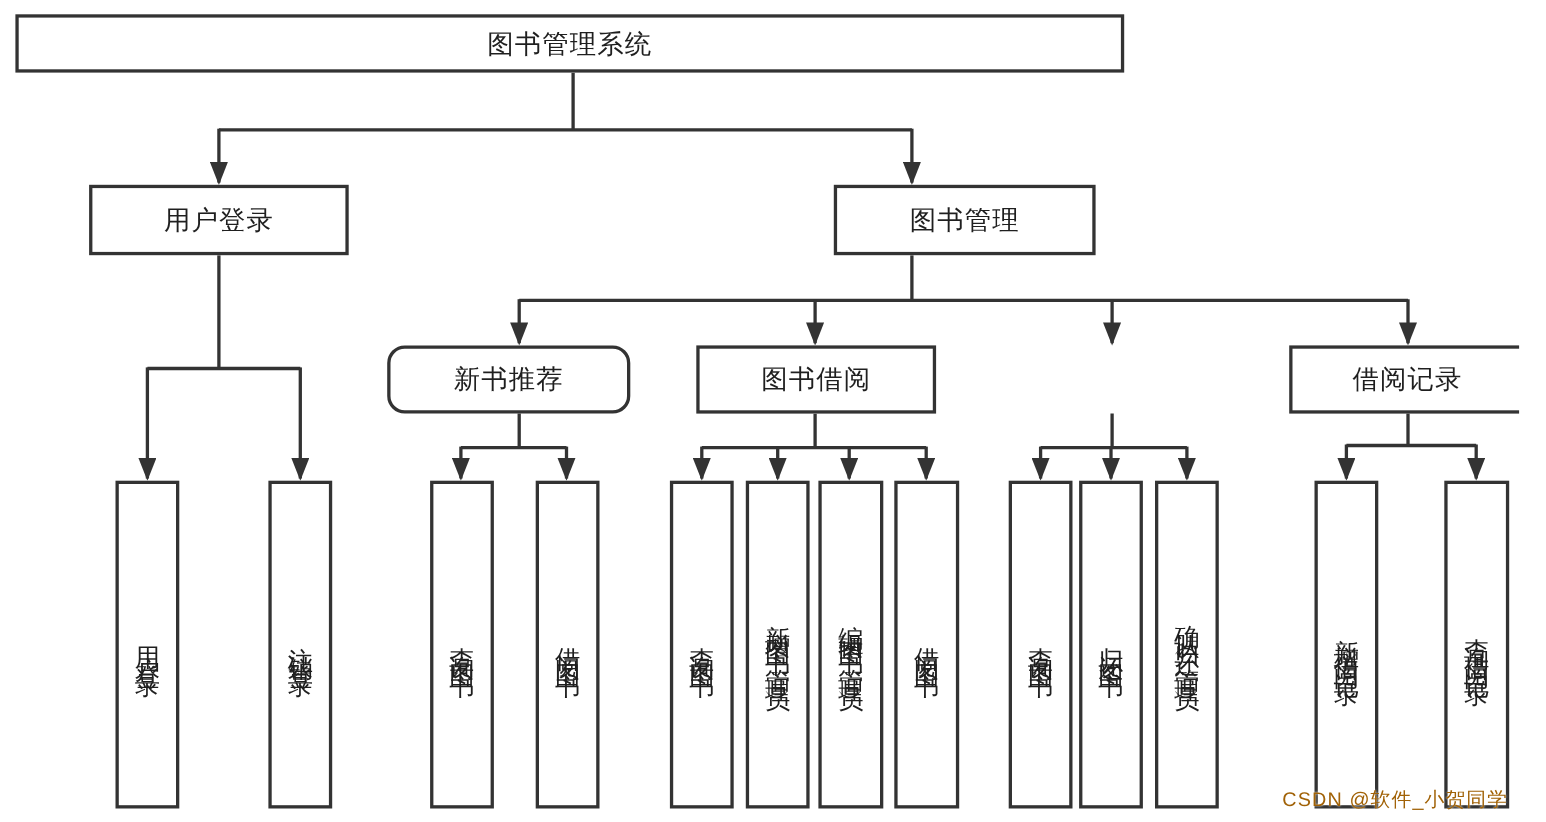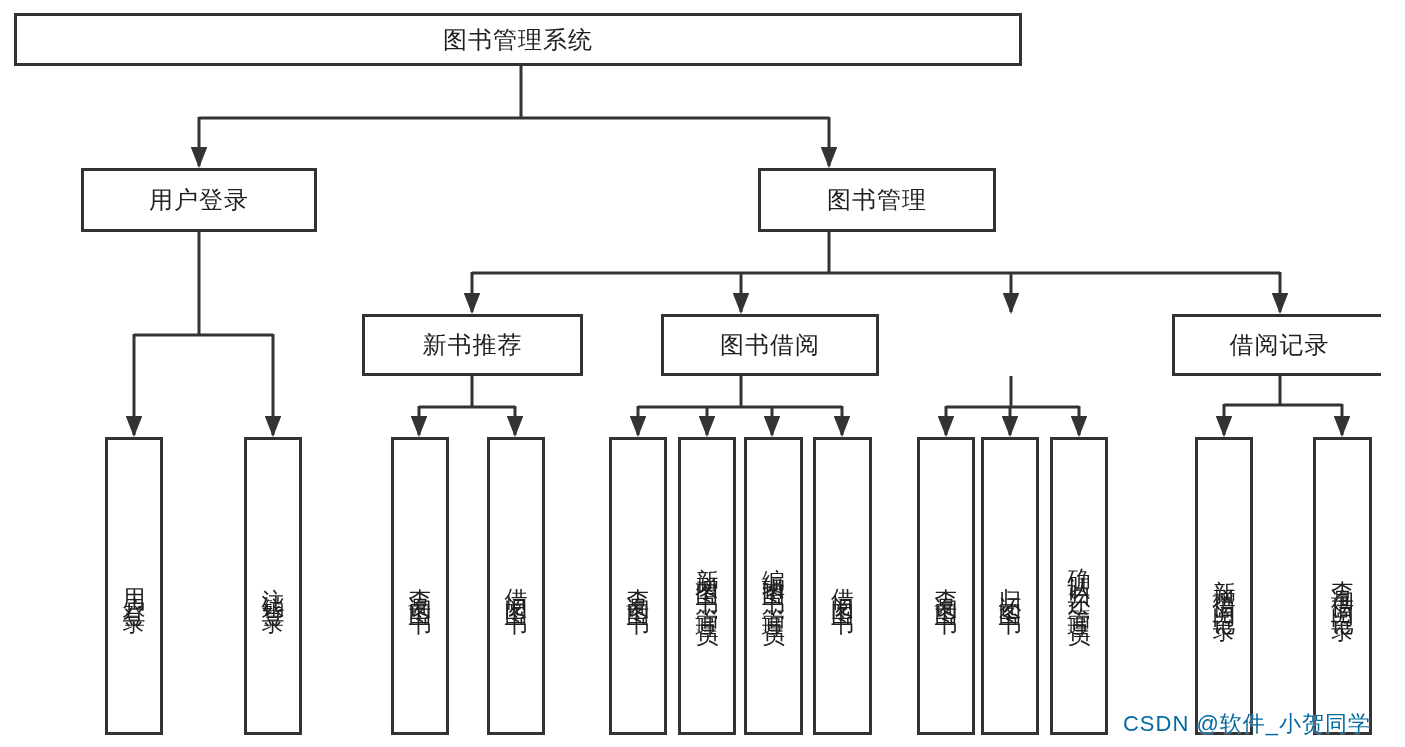--- a/index.html
+++ b/index.html
@@ -44,22 +44,22 @@
     writing-mode: vertical-rl;
     text-orientation: mixed;
     letter-spacing: 8px;
     line-height: 1;
     max-height: 290px;
   }
   .watermark {
     position: absolute;
     right: 10px;
     bottom: 8px;
-    font-size: 22px;
-    color: #0369a1;
+    font-size: 18px;
+    color: #a16207;
     text-shadow: 0 0 2px #ffffff;
     letter-spacing: 1px;
     white-space: nowrap;
     z-index: 5;
   }
 </style>
 </head>
 <body>
 
 <div class="canvas">
@@ -105,22 +105,22 @@
       <line x1="1224" y1="404" x2="1224" y2="435" marker-end="url(#arw)"></line>
       <line x1="1342" y1="404" x2="1342" y2="435" marker-end="url(#arw)"></line>
     </g>
   </svg>
 
   <div class="box h" style="left:14px; top:13px; width:1008px; height:53px;">图书管理系统</div>
 
   <div class="box h" style="left:81px; top:168px; width:236px; height:64px;">用户登录</div>
   <div class="box h" style="left:710px; top:168px; width:238px; height:64px;margin-left:48px;">图书管理</div>
 
-  <div class="box h" style="left:362px; top:314px; width:221px; height:62px;">新书推荐</div>
-  <div class="box h" style="left:633px; top:314px; width:218px; height:62px;margin-left:28px;">图书借阅</div>
+  <div class="box h" style="left:352px; top:314px; width:221px; height:62px;border-radius:16px;">新书推荐</div>
+  <div class="box h" style="left:633px; top:314px; width:218px; height:62px;">图书借阅</div>
   <div class="box h" style="left:1172px; top:314px; width:215px; height:62px;">借阅记录</div>
 
   <div class="box leaf" style="left:105px; top:437px; width:58px; height:298px;">
     <span class="vtext">用户登录</span>
   </div>
   <div class="box leaf" style="left:244px; top:437px; width:58px; height:298px;">
     <span class="vtext">注销登录</span>
   </div>
 
   <div class="box leaf" style="left:391px; top:437px; width:58px; height:298px;">

